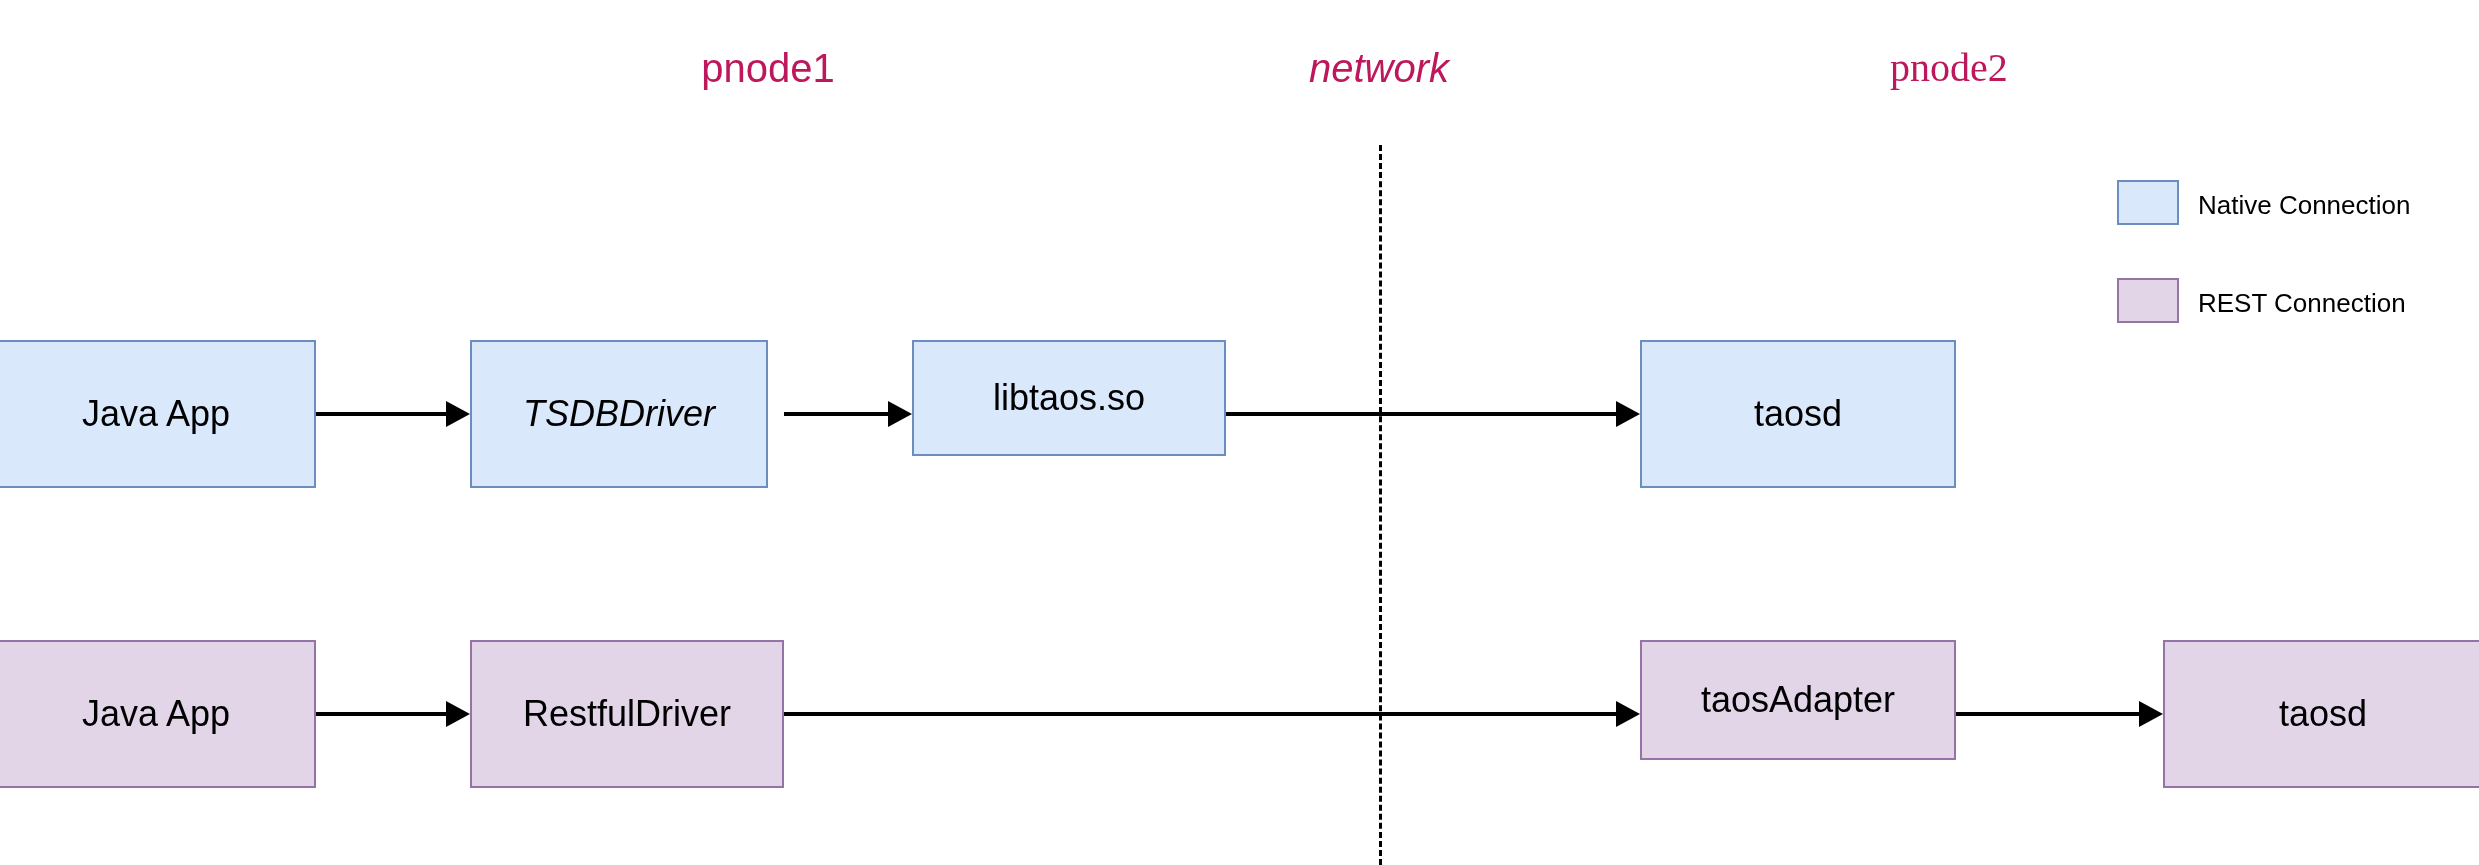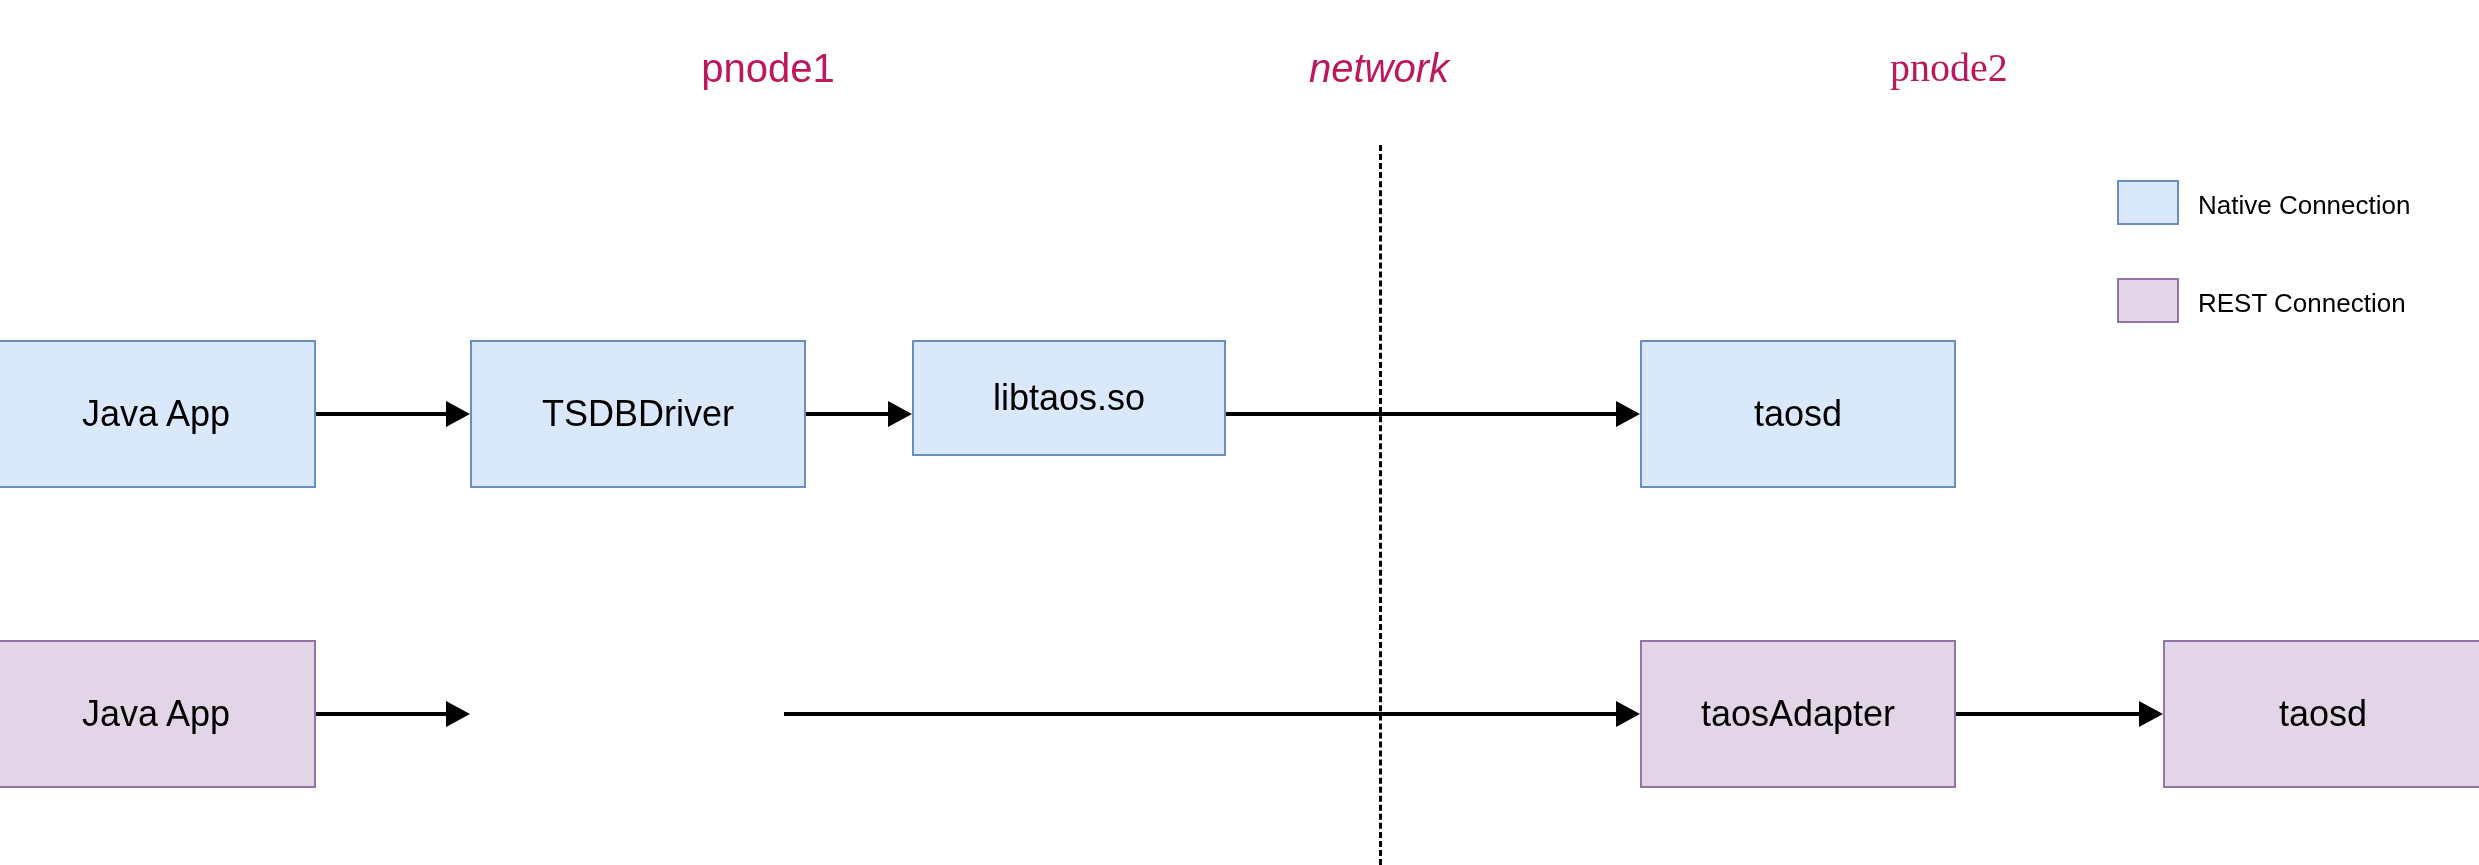--- a/index.html
+++ b/index.html
@@ -100,35 +100,36 @@
   <div class="edge" style="left:316px; top:412px; width:130px;"></div>
   <div class="arrowhead" style="left:446px; top:401px;"></div>
 
   <div class="edge" style="left:784px; top:412px; width:104px;"></div>
   <div class="arrowhead" style="left:888px; top:401px;"></div>
 
   <div class="edge" style="left:1226px; top:412px; width:390px;"></div>
   <div class="arrowhead" style="left:1616px; top:401px;"></div>
 
   <div class="node native" style="left:-4px; top:340px; width:320px; height:148px;">Java App</div>
-  <div class="node native" style="left:470px; top:340px; width:336px; height:148px;">TSDBDriver</div>
+  <div class="node native" style="left:470px; top:340px; width:298px; height:148px;font-style:italic;">TSDBDriver</div>
   <div class="node native" style="left:912px; top:340px; width:314px; height:116px;">libtaos.so</div>
   <div class="node native" style="left:1640px; top:340px; width:316px; height:148px;">taosd</div>
 
   <div class="edge" style="left:316px; top:712px; width:130px;"></div>
   <div class="arrowhead" style="left:446px; top:701px;"></div>
 
   <div class="edge" style="left:784px; top:712px; width:832px;"></div>
   <div class="arrowhead" style="left:1616px; top:701px;"></div>
 
   <div class="edge" style="left:1956px; top:712px; width:183px;"></div>
   <div class="arrowhead" style="left:2139px; top:701px;"></div>
 
   <div class="node rest" style="left:-4px; top:640px; width:320px; height:148px;">Java App</div>
-  <div class="node rest" style="left:1640px; top:640px; width:316px; height:148px;">taosAdapter</div>
+  <div class="node rest" style="left:470px; top:640px; width:314px; height:148px;">RestfulDriver</div>
+  <div class="node rest" style="left:1640px; top:640px; width:316px; height:120px;">taosAdapter</div>
   <div class="node rest" style="left:2163px; top:640px; width:320px; height:148px;">taosd</div>
 
   <div class="legend-swatch native" style="left:2117px; top:180px;"></div>
   <div class="legend-label" style="left:2198px; top:192px;">Native Connection</div>
 
   <div class="legend-swatch rest" style="left:2117px; top:278px;"></div>
   <div class="legend-label" style="left:2198px; top:290px;">REST Connection</div>
 
 </div>
 

